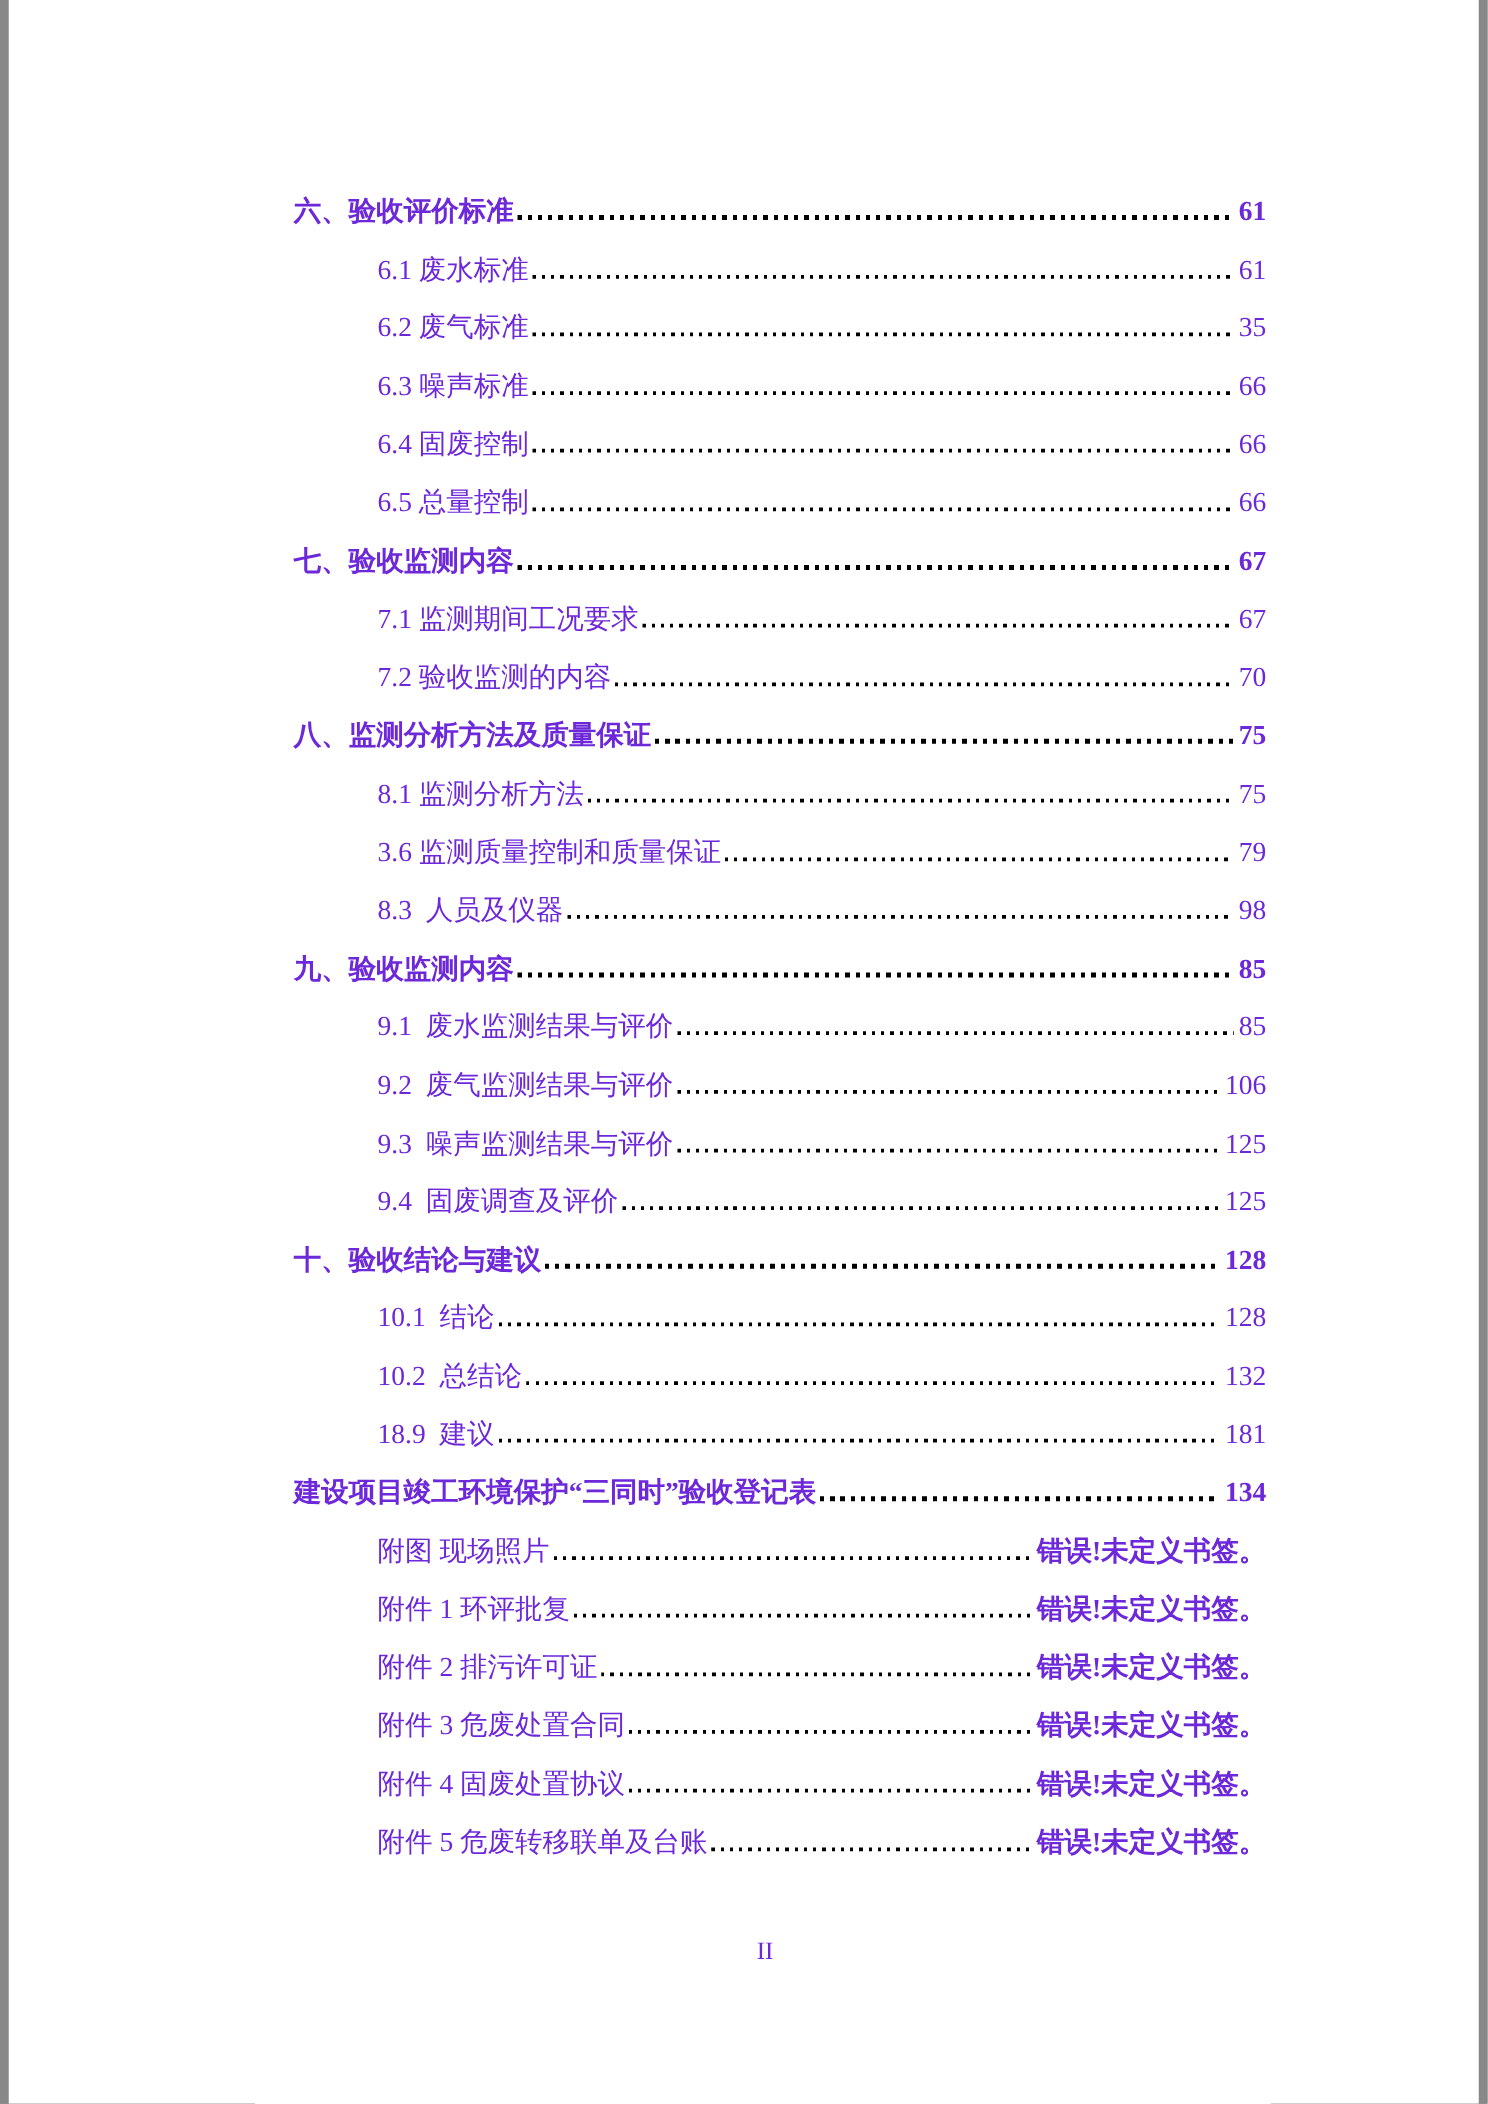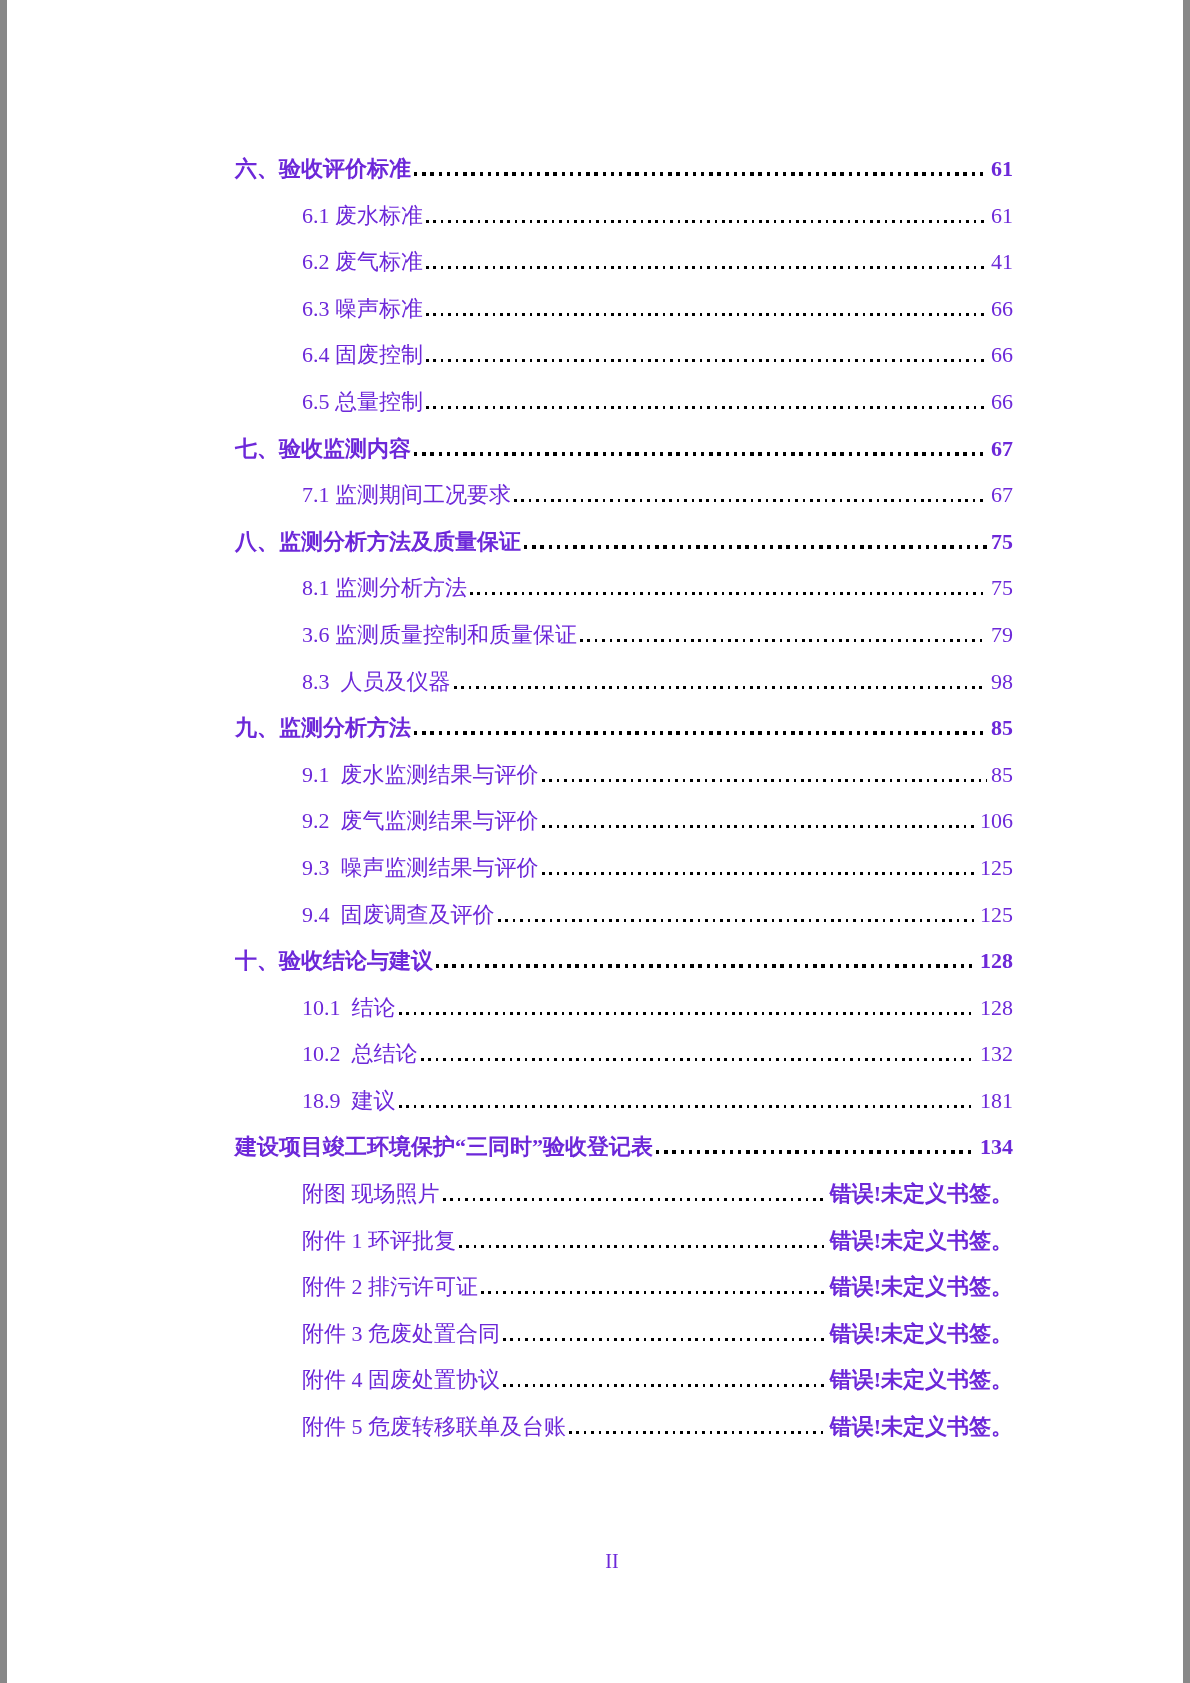--- a/index.html
+++ b/index.html
@@ -85,21 +85,21 @@
       <span class="toc-page">61</span>
     </div>
       <div class="toc-line sub">
       <span class="toc-title">6.1 废水标准</span>
       <span class="toc-dots"></span>
       <span class="toc-page">61</span>
     </div>
       <div class="toc-line sub">
       <span class="toc-title">6.2 废气标准</span>
       <span class="toc-dots"></span>
-      <span class="toc-page">41</span>
+      <span class="toc-page">35</span>
     </div>
       <div class="toc-line sub">
       <span class="toc-title">6.3 噪声标准</span>
       <span class="toc-dots"></span>
       <span class="toc-page">66</span>
     </div>
       <div class="toc-line sub">
       <span class="toc-title">6.4 固废控制</span>
       <span class="toc-dots"></span>
       <span class="toc-page">66</span>
@@ -112,20 +112,25 @@
       <div class="toc-line chapter">
       <span class="toc-title">七、验收监测内容</span>
       <span class="toc-dots"></span>
       <span class="toc-page">67</span>
     </div>
       <div class="toc-line sub">
       <span class="toc-title">7.1 监测期间工况要求</span>
       <span class="toc-dots"></span>
       <span class="toc-page">67</span>
     </div>
+      <div class="toc-line sub">
+      <span class="toc-title">7.2 验收监测的内容</span>
+      <span class="toc-dots"></span>
+      <span class="toc-page">70</span>
+    </div>
       <div class="toc-line chapter">
       <span class="toc-title">八、监测分析方法及质量保证</span>
       <span class="toc-dots"></span>
       <span class="toc-page">75</span>
     </div>
       <div class="toc-line sub">
       <span class="toc-title">8.1 监测分析方法</span>
       <span class="toc-dots"></span>
       <span class="toc-page">75</span>
     </div>
@@ -133,21 +138,21 @@
       <span class="toc-title">3.6 监测质量控制和质量保证</span>
       <span class="toc-dots"></span>
       <span class="toc-page">79</span>
     </div>
       <div class="toc-line sub">
       <span class="toc-title">8.3  人员及仪器</span>
       <span class="toc-dots"></span>
       <span class="toc-page">98</span>
     </div>
       <div class="toc-line chapter">
-      <span class="toc-title">九、监测分析方法</span>
+      <span class="toc-title">九、验收监测内容</span>
       <span class="toc-dots"></span>
       <span class="toc-page">85</span>
     </div>
       <div class="toc-line sub">
       <span class="toc-title">9.1  废水监测结果与评价</span>
       <span class="toc-dots"></span>
       <span class="toc-page">85</span>
     </div>
       <div class="toc-line sub">
       <span class="toc-title">9.2  废气监测结果与评价</span>

